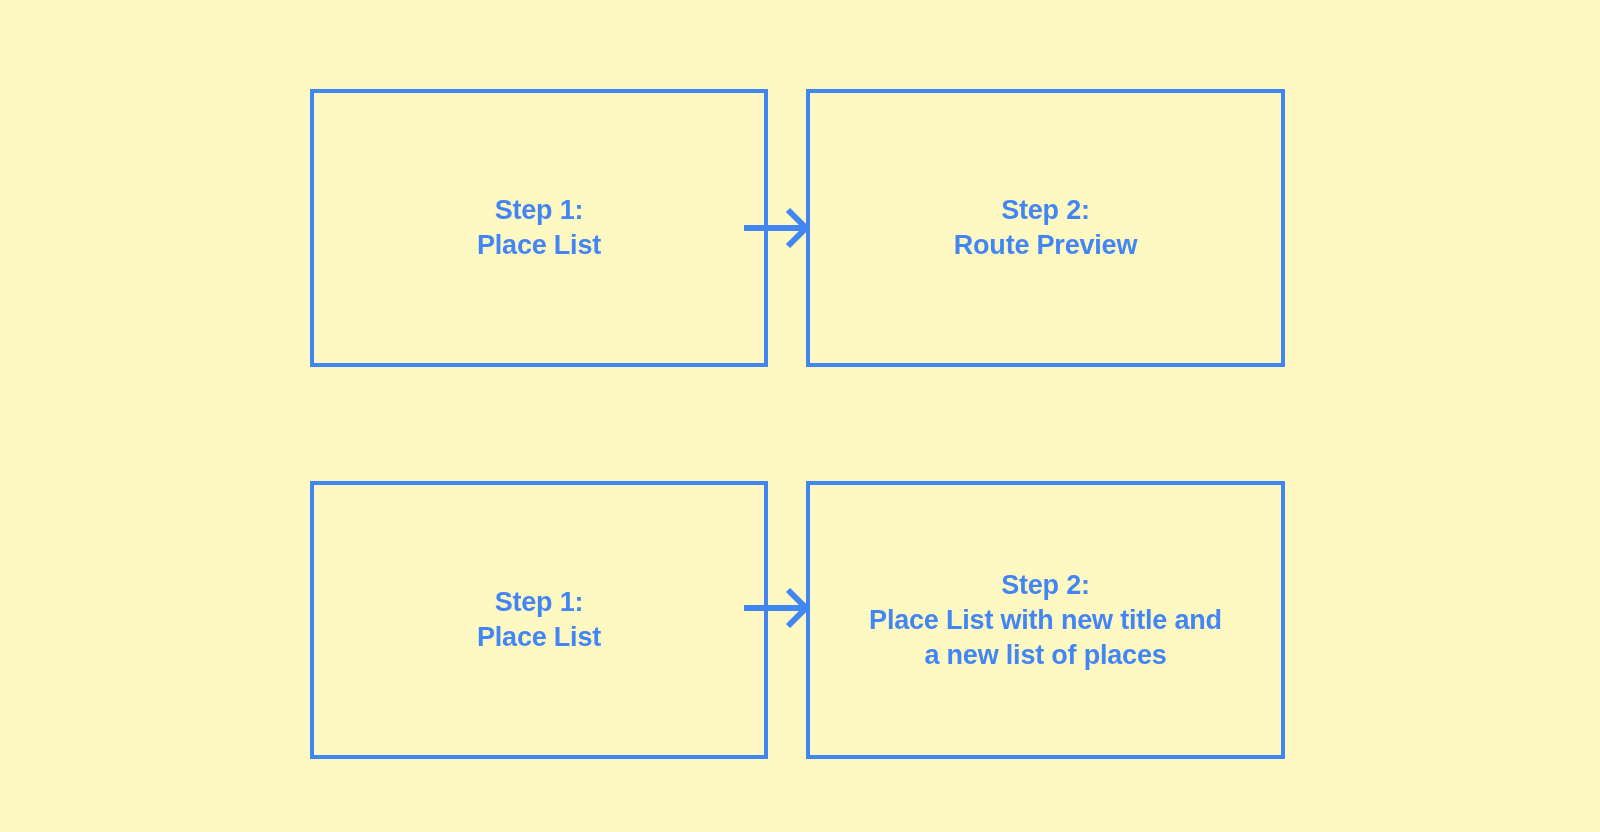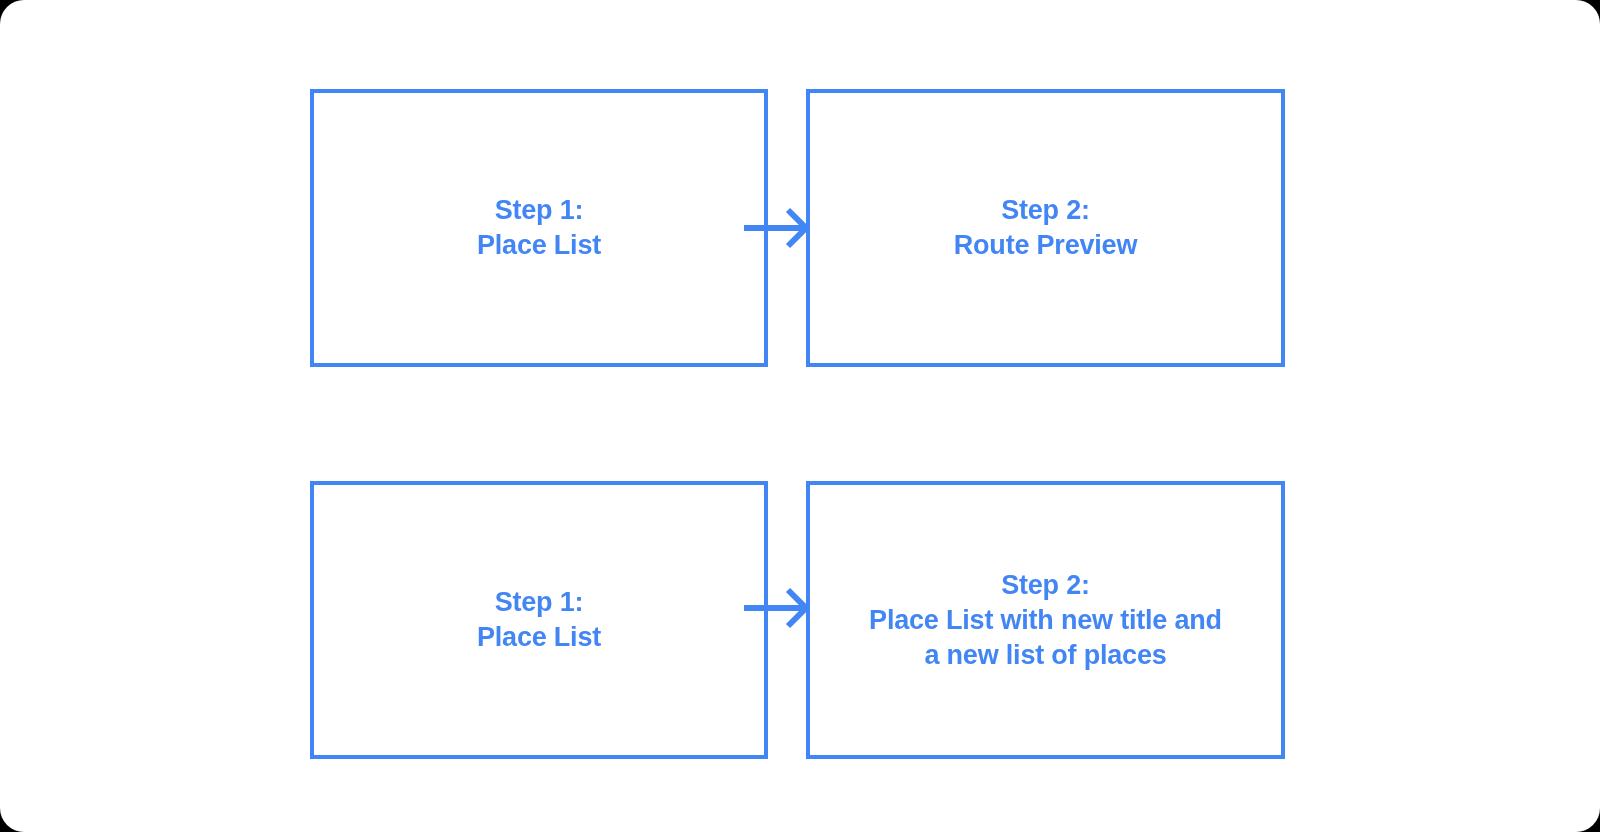--- a/index.html
+++ b/index.html
@@ -11,22 +11,21 @@
     width: 1600px;
     height: 832px;
     overflow: hidden;
     font-family: "Liberation Sans", sans-serif;
   }
 
   #canvas {
     position: relative;
     width: 1600px;
     height: 832px;
-    background: #ffffff;
-    border-radius: 24px;
+    background: #fef9c3;
   }
 
   .flow-row {
     position: absolute;
     left: 0;
     width: 1600px;
   }
 
   .step-box {
     position: absolute;

